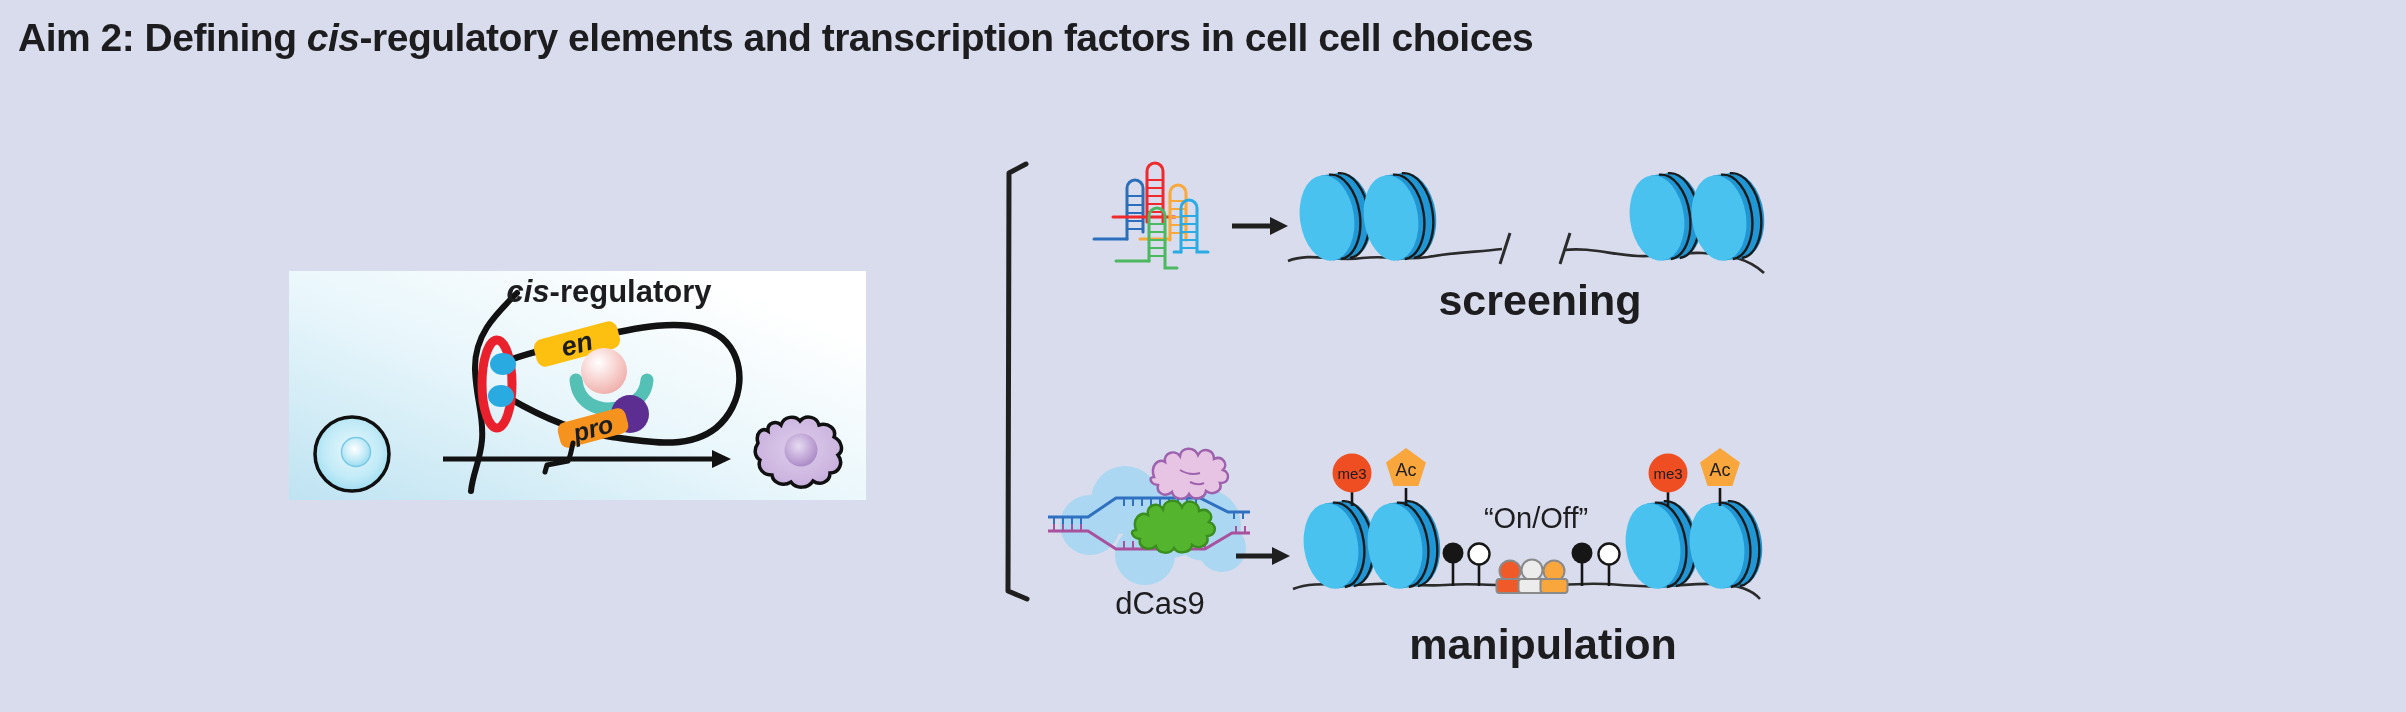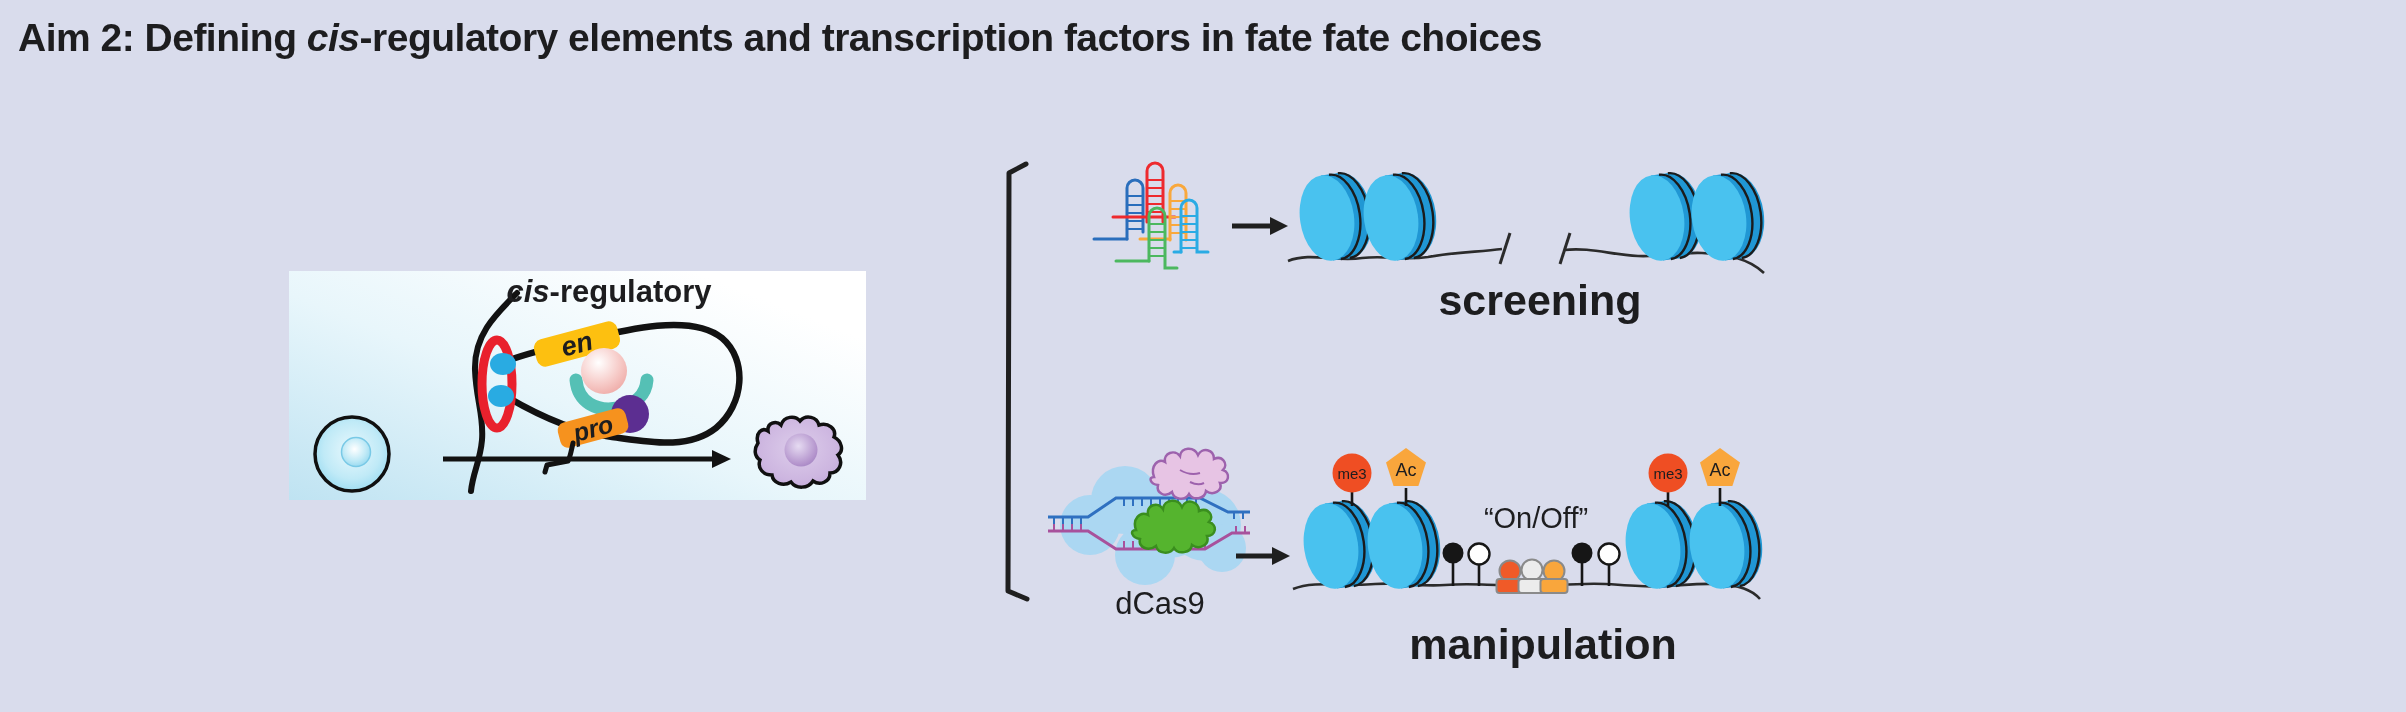--- a/index.html
+++ b/index.html
@@ -12,21 +12,21 @@
   svg text{font-family:"Liberation Sans",sans-serif;fill:#1d1d1f;}
   .t-bold{font-weight:bold;}
   .t-it{font-style:italic;}
   .cap{font-size:43px;font-weight:bold;}
 </style>
 </head>
 <body>
 
 <div class="stage">
 
-  <div class="title"><span>Aim 2: Defining </span><span class="it">cis</span><span>-regulatory elements and transcription factors in fate fate choices</span></div>
+  <div class="title"><span>Aim 2: Defining </span><span class="it">cis</span><span>-regulatory elements and transcription factors in cell cell choices</span></div>
 
   <svg width="2406" height="712" viewBox="0 0 2406 712">
     <defs>
       <linearGradient id="gradPanel" x1="0" y1="1" x2="1" y2="0">
         <stop offset="0" stop-color="#bfe3f2"></stop>
           <stop offset="0.45" stop-color="#e8f6fb"></stop>
           <stop offset="0.85" stop-color="#ffffff"></stop>
       </linearGradient>
       <radialGradient id="gradCellBlue" cx="0.5" cy="0.45" r="0.7">
         <stop offset="0" stop-color="#e9f8fd"></stop>

